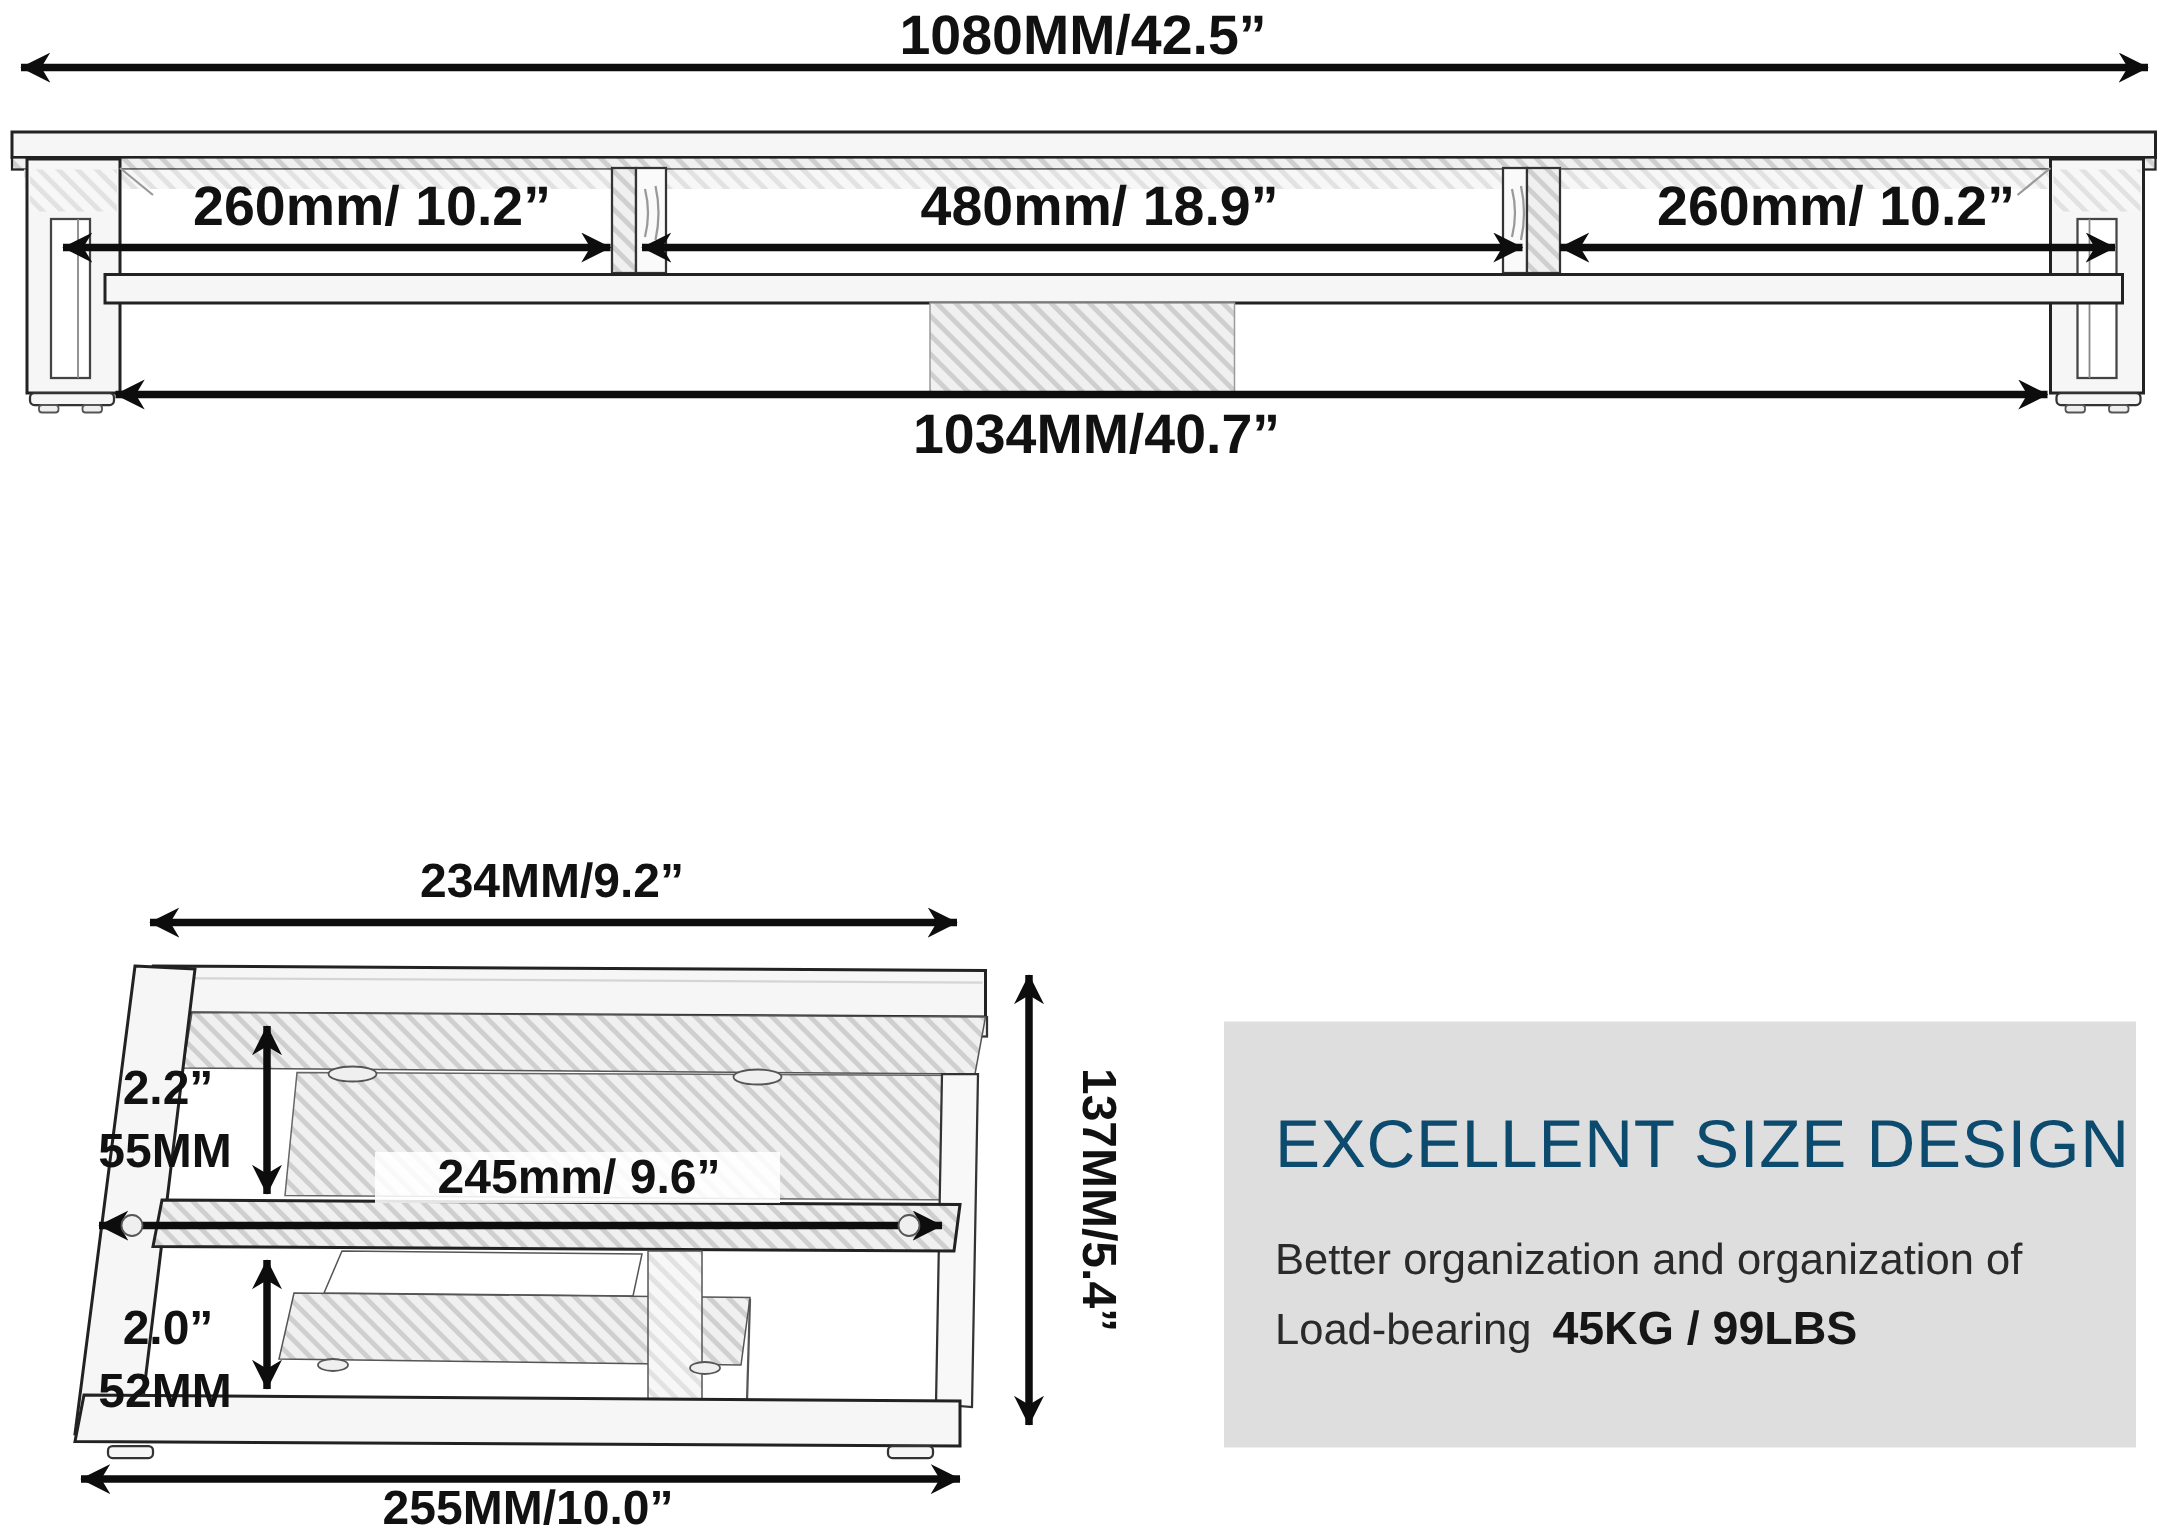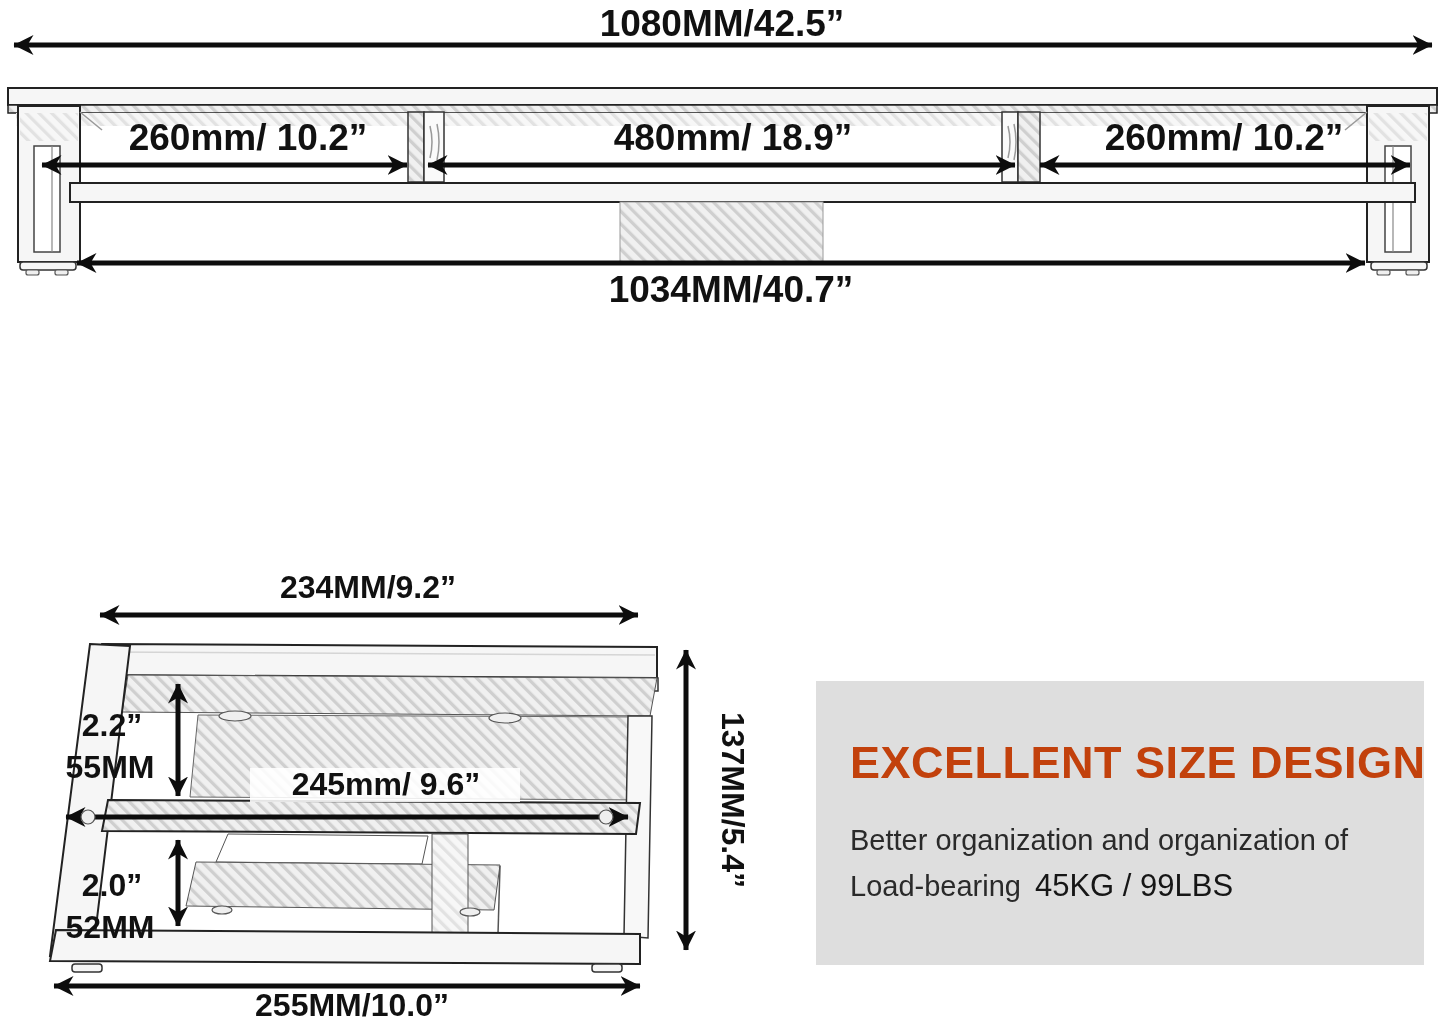--- a/index.html
+++ b/index.html
@@ -8,24 +8,24 @@
   svg{position:absolute;left:0;top:0;}
   .dim{font-family:"Liberation Sans",sans-serif;font-weight:bold;fill:#111;}
   .big{font-size:37px;}
   .mid{font-size:32px;}
   .dimline{stroke:#0d0d0d;stroke-width:5;fill:none;}
   .wood{fill:#f6f6f6;stroke:#222;stroke-width:2;}
   .wood-thin{fill:#f6f6f6;stroke:#333;stroke-width:1.5;}
   .pad{fill:#efefef;stroke:#555;stroke-width:1.2;}
   .thin{stroke:#999;stroke-width:1.5;fill:none;}
   .panel{position:absolute;left:816px;top:681px;width:608px;height:284px;background:#dedede;}
-  .panel-title{margin:56px 0 0 34px;font-size:45px;font-weight:bold;color:#c2410c;letter-spacing:0.5px;white-space:nowrap;}
+  .panel-title{margin:56px 0 0 34px;font-size:45px;font-weight:normal;color:#0c4a6e;letter-spacing:0.5px;white-space:nowrap;}
   .panel-body{margin:28px 0 0 34px;font-size:29px;line-height:46px;color:#2a2a2a;}
   .load-line{white-space:nowrap;}
-  .load-line .val{font-weight:normal;font-size:31px;color:#161616;margin-left:14px;}
+  .load-line .val{font-weight:bold;font-size:31px;color:#161616;margin-left:14px;}
 </style>
 </head>
 <body>
 
 <div class="stage">
 
 <svg width="1445" height="1022" viewBox="0 0 1445 1022">
   <defs>
     <marker id="ah" markerWidth="5" markerHeight="5" refX="3.9" refY="2" orient="auto" markerUnits="strokeWidth">
       <path d="M0,0 L4,2 L0,4 L1.2,2 Z" fill="#0d0d0d"></path>

